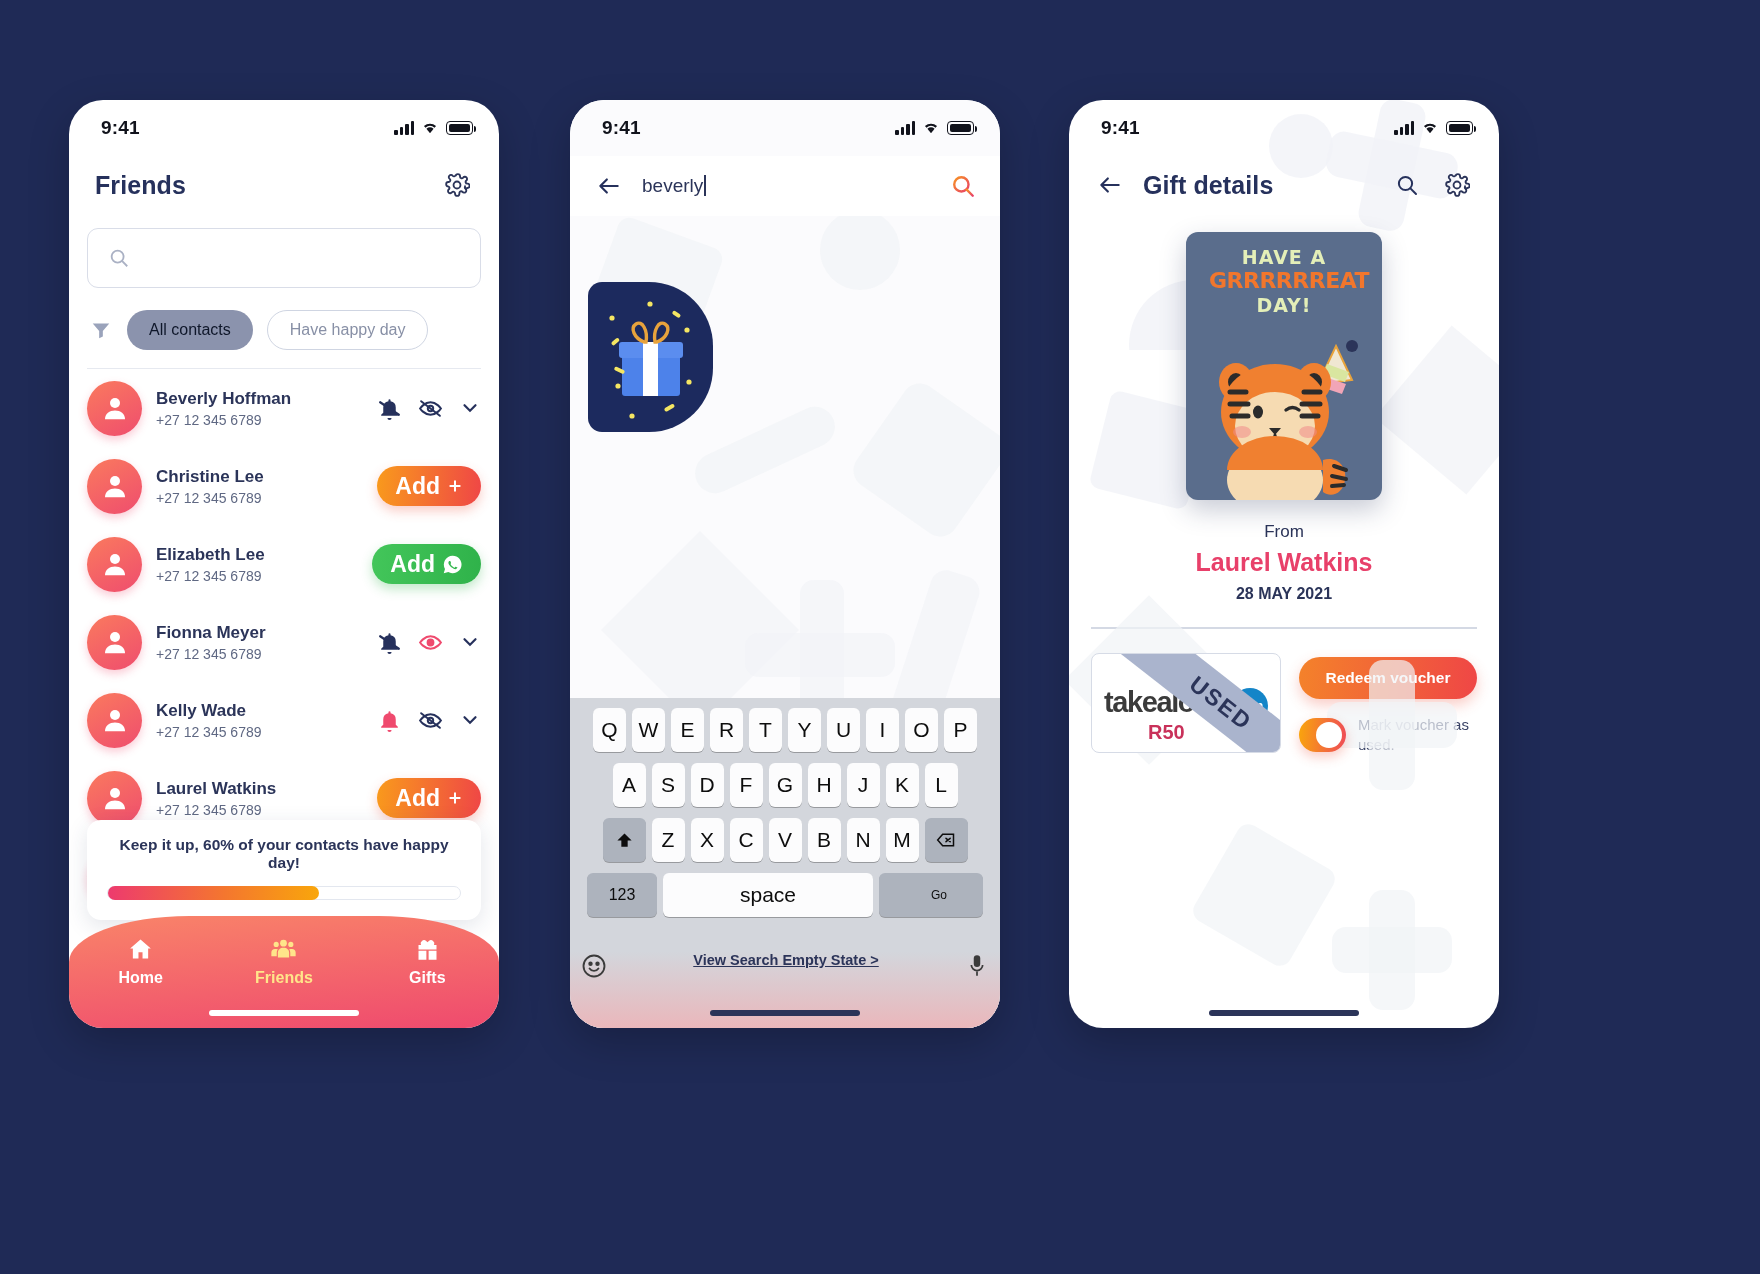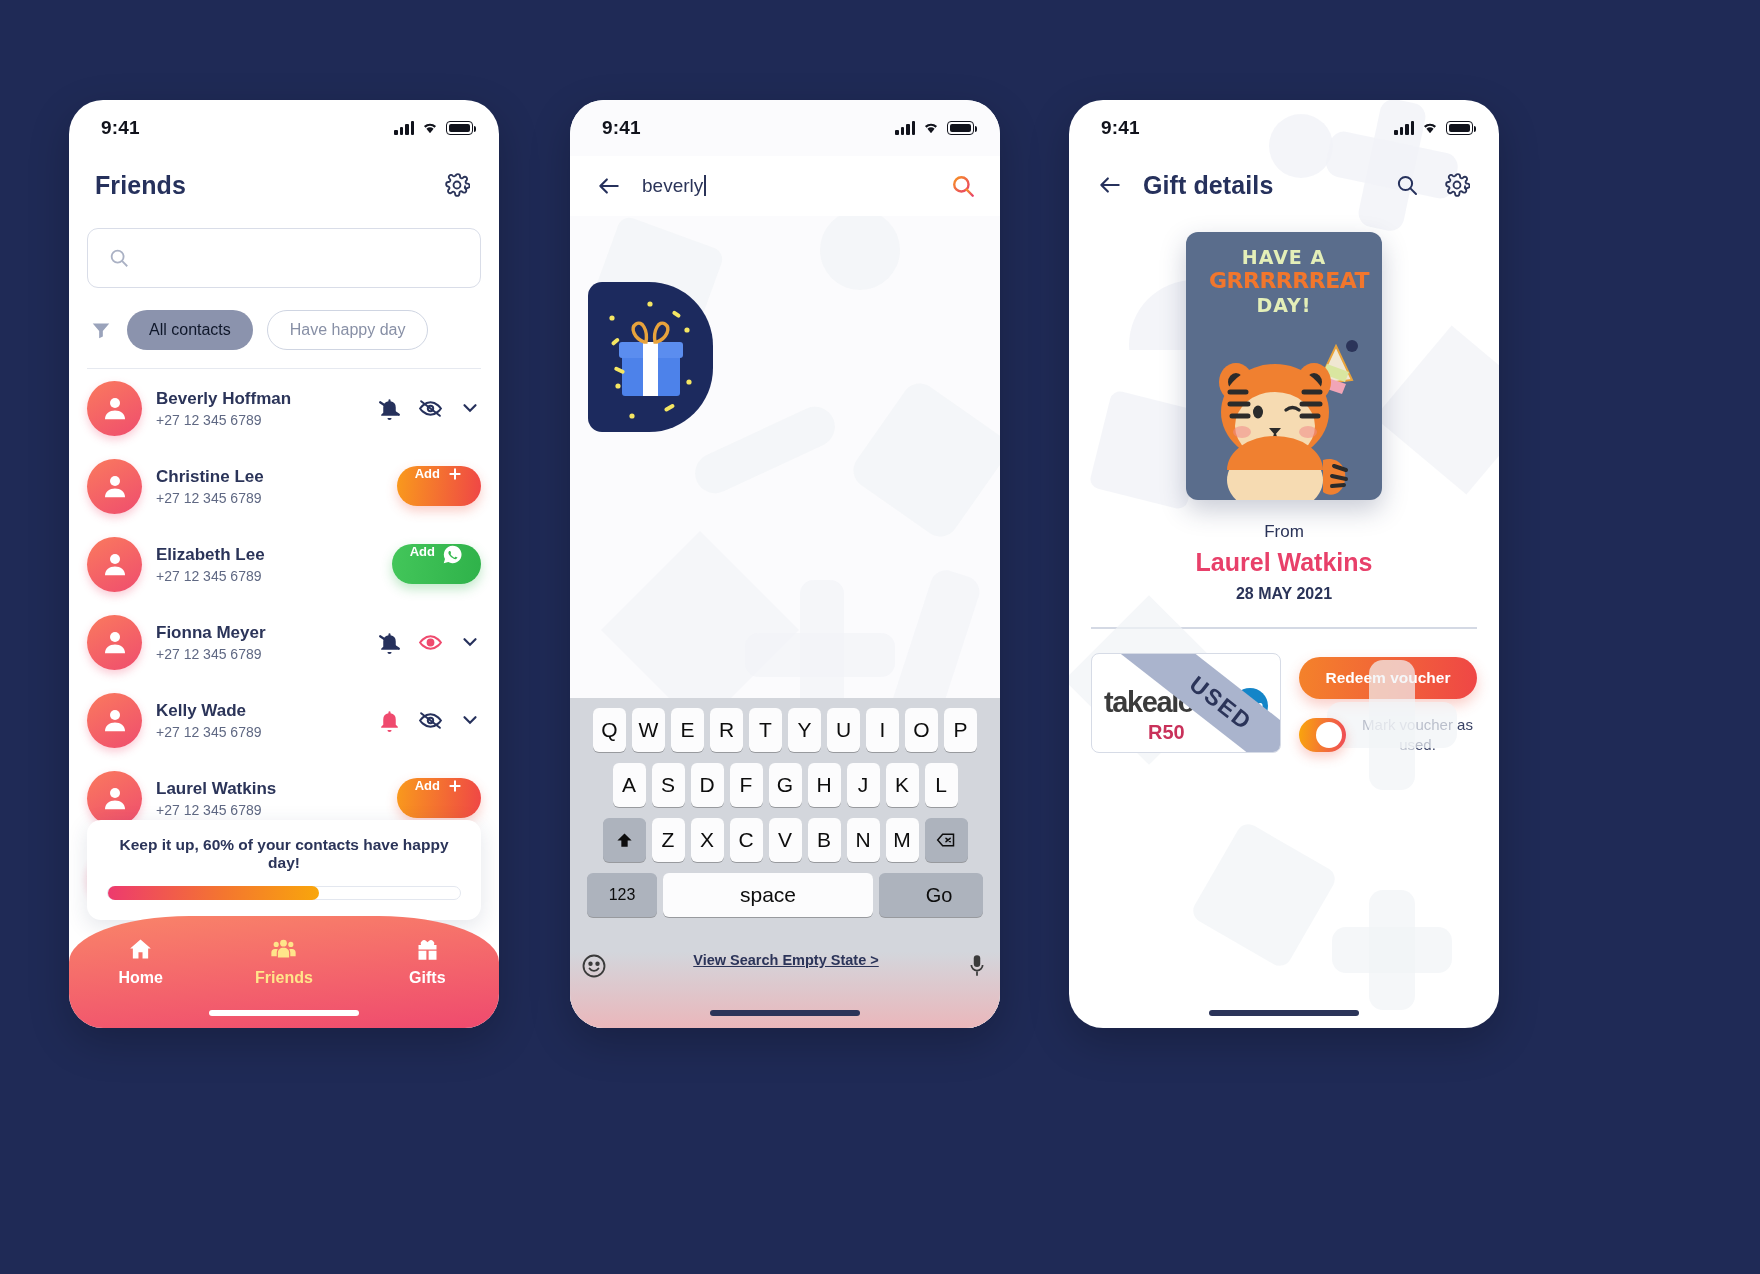--- a/index.html
+++ b/index.html
@@ -75,22 +75,22 @@
     background: linear-gradient(150deg,#fa7a5e 0%,#ef4d6e 100%);
     display:flex;align-items:center;justify-content:center;
     box-shadow: 0 4px 9px rgba(239,77,110,.28);
   }
   .avatar svg { width: 30px; height: 30px; }
   .c-meta { flex:1; min-width:0; }
   .c-name { font-size:17px; font-weight:700; color:#2b3459; line-height:1.3;}
   .c-phone { font-size:14px; color:#5f6883; margin-top:2px;}
   .c-actions { display:flex; align-items:center; gap:15px; }
   .add-btn {
-    height:40px; border-radius:20px; padding:0 18px; display:flex;align-items:flex-start;gap:7px;
-    color:#fff;font-size:13px;font-weight:700;cursor:pointer;
+    height:40px; border-radius:20px; padding:0 18px; display:flex;align-items:center;gap:7px;
+    color:#fff;font-size:23px;font-weight:700;cursor:pointer;
     background: linear-gradient(95deg,#f99a1c 0%,#ef4646 100%);
     box-shadow: 0 5px 12px rgba(239,90,70,.3);
   }
   .add-btn.green { background: linear-gradient(95deg,#43c65a 0%,#2fb24a 100%); box-shadow:0 5px 12px rgba(47,178,74,.3);}
 
   
   .progress-card {
     position:absolute; left:18px; right:18px; background:#fff;
     border-radius:14px; box-shadow:0 6px 22px rgba(40,52,92,.13);
     padding:16px 20px 20px;
@@ -144,21 +144,21 @@
 
   
   .keyboard { position:absolute;left:0;right:0;bottom:0;height:330px;background:#d3d6dc;
     display:flex;flex-direction:column;align-items:center;padding-top:10px;}
   .krow { display:flex; gap:6px; margin-bottom:11px; justify-content:center;}
   .key { width:33px;height:44px;background:#fcfcfd;border-radius:6px;display:flex;align-items:center;justify-content:center;
     font-size:21px;color:#0d0d0d;box-shadow:0 1px 0 rgba(0,0,0,.28); cursor:pointer;}
   .key.wide { width:43px;background:#adb3bd;}
   .key.num { width:70px;background:#adb3bd;font-size:16px;}
   .key.space { width:210px;}
-  .key.go { width:104px;background:#adb3bd;font-size:20px;padding-left:16px;}
+  .key.go { width:104px;background:#adb3bd;font-size:12px;padding-left:16px;}
   .kbottom { margin-top:auto;height:76px;width:100%;display:flex;align-items:flex-start;justify-content:space-between;
     padding:0 10px 18px;
     background:linear-gradient(180deg,#d3d6dc 0%,#eab7bb 100%);}
   .empty-link { font-size:14.5px;color:#2b3459;font-weight:700;text-decoration:underline;cursor:pointer;}
 
   
   .giftimg { width:196px;height:268px;border-radius:12px;background:#5a6d8c;margin:18px auto 0;position:relative;
     box-shadow:0 10px 26px rgba(40,52,92,.25); overflow:hidden;}
   .gi-l1 { position:absolute;top:14px;left:0;right:0;text-align:center;font-size:19px;color:#e4efb8;
     font-family:"DejaVu Sans",sans-serif;font-weight:700;letter-spacing:1px;}
@@ -172,21 +172,21 @@
   .rule3 { height:1.5px;background:#d4d9e4;margin:24px 22px 0;}
   .voucher-row { display:flex;align-items:flex-start;gap:18px;padding:24px 22px 0;}
   .vcard { width:190px;height:100px;background:#fff;border:1px solid #d6dbe6;border-radius:8px;position:relative;overflow:hidden;flex:0 0 190px;}
   .vlogo { position:absolute;top:32px;left:12px;font-size:29px;font-weight:700;color:#3b3b3b;letter-spacing:-1.4px;}
   .vdot { position:absolute;top:34px;right:12px;width:36px;height:36px;border-radius:50%;background:#1485c8;
     display:flex;align-items:center;justify-content:center;color:#fff;font-size:13px;font-weight:700;}
   .vamt { position:absolute;bottom:8px;left:56px;font-size:20px;font-weight:700;color:#c9315a;}
   .vstrip { position:absolute;width:330px;height:46px;background:#aab4cd;left:-36px;top:26px;
     transform:rotate(38deg);display:flex;align-items:center;justify-content:center;}
   .vstrip span { font-size:23px;font-weight:700;color:#2b3459;letter-spacing:2px;}
-  .vright { flex:1;display:flex;flex-direction:column;gap:16px;padding-top:4px;text-align:center;}
+  .vright { flex:1;display:flex;flex-direction:column;gap:16px;padding-top:4px;}
   .redeem {
     height:42px;border-radius:21px;display:flex;align-items:center;justify-content:center;
     color:#fff;font-size:15.5px;font-weight:700;cursor:pointer;
     background:linear-gradient(95deg,#f4822a 0%,#ef4646 100%);box-shadow:0 6px 14px rgba(239,90,70,.3);}
   .markrow { display:flex;align-items:center;gap:12px;}
   .toggle { width:60px;height:34px;border-radius:17px;position:relative;cursor:pointer;
     background:linear-gradient(95deg,#f9a60b 0%,#ef4a58 100%);box-shadow:0 5px 12px rgba(239,90,70,.3);}
   .toggle .knob { position:absolute;top:4px;right:4px;width:26px;height:26px;border-radius:50%;background:#fff;}
   .mark-lbl { font-size:15px;color:#3a4366;line-height:1.35;}
   .codebox { margin:18px 22px 0;height:62px;display:flex;border-radius:10px;overflow:hidden;

